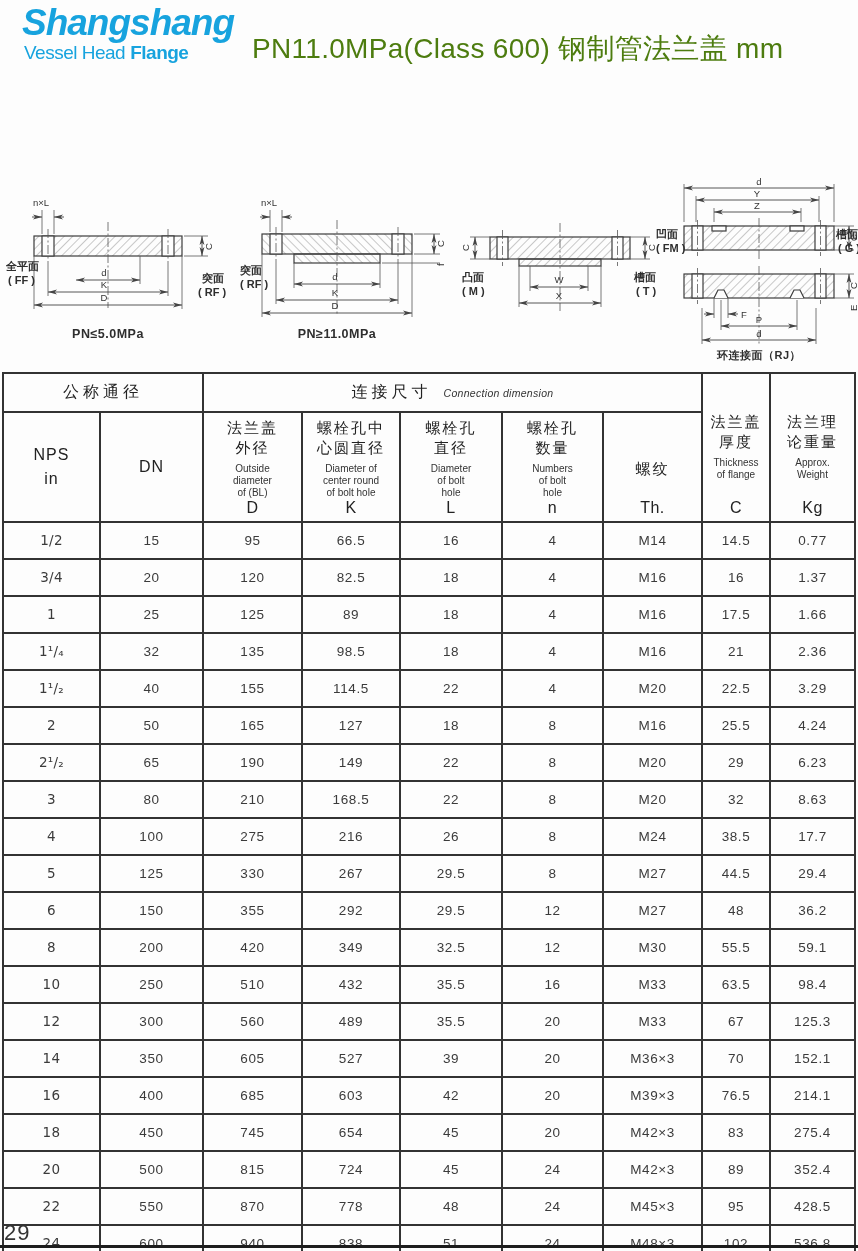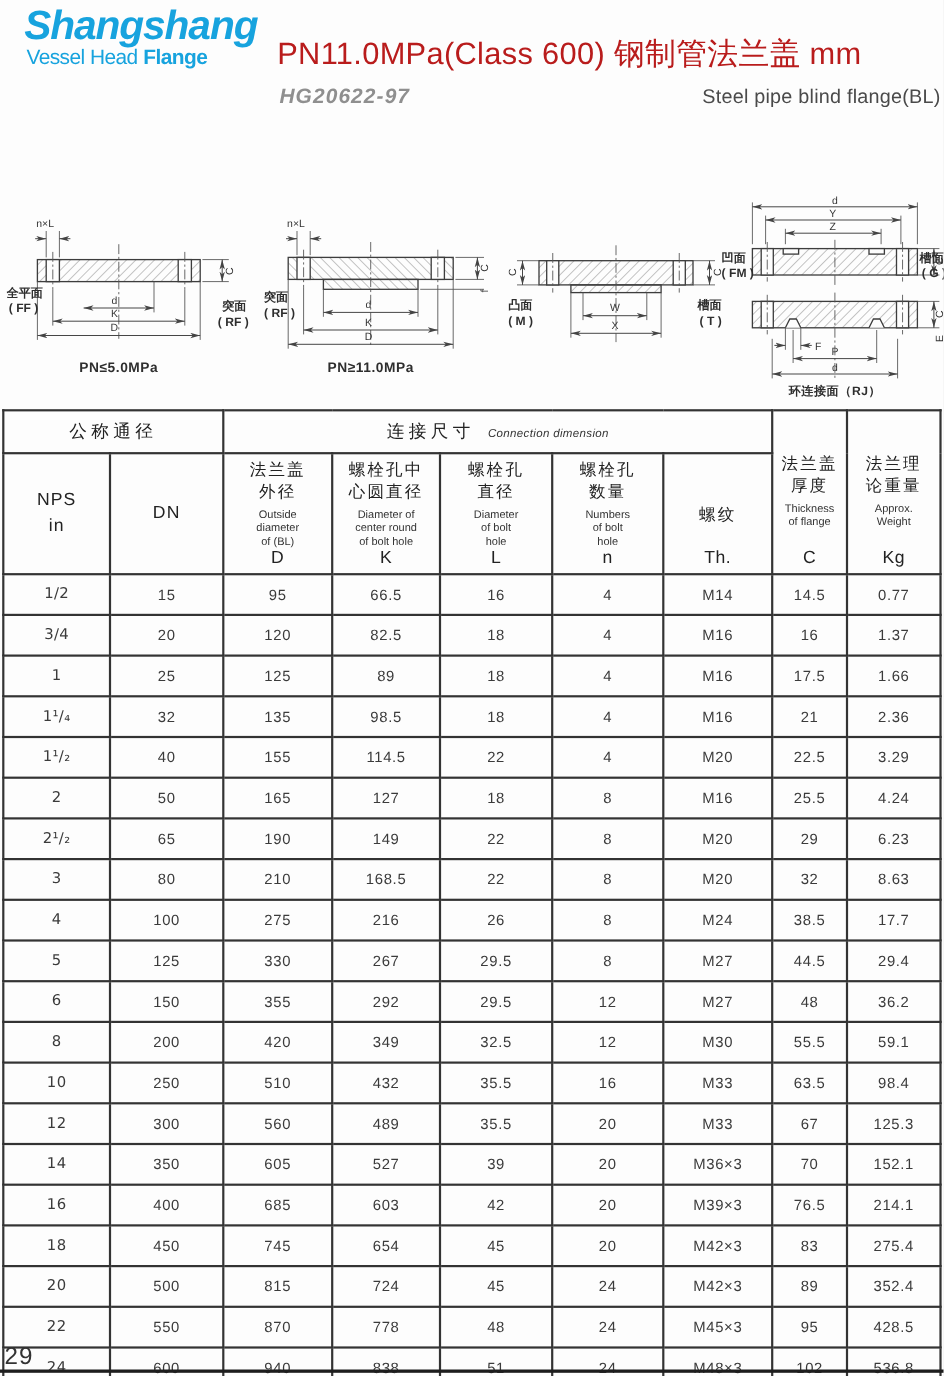--- a/index.html
+++ b/index.html
@@ -6,21 +6,21 @@
   .page {
     position:relative; width:858px; height:1251px; margin:0 auto;
     background:#fdfdfd; overflow:hidden;
     font-family:"Liberation Sans", sans-serif; color:#3d3d3d;
   }
   
   .logo { position:absolute; left:22px; top:4px; color:var(--brand,#17a3de); }
   .logo-main { font-size:37px; font-weight:700; font-style:italic; letter-spacing:-1px; line-height:1.0; }
   .logo-sub { font-size:19px; font-weight:500; letter-spacing:-0.5px; margin-top:1px; margin-left:2px; }
   .logo-sub .bold { font-weight:700; margin-left:5px; }
-  .title-line { position:absolute; left:252px; top:30px; width:604px; font-size:28px; color:#b91c1c; letter-spacing:0.3px; white-space:nowrap; }
+  .title-line { position:absolute; left:252px; top:30px; width:604px; font-size:28px; color:#4d7c0f; letter-spacing:0.3px; white-space:nowrap; }
   .std-line { position:absolute; left:254px; top:78px; width:601px; display:flex; justify-content:space-between; align-items:baseline; }
   .std-code { font-size:19px; font-weight:700; font-style:italic; color:#8f8f8f; letter-spacing:1px; }
   .subtitle { font-size:18px; color:#4a4a4a; letter-spacing:0.2px; }
   
   .dw { position:absolute; }
   .dw text { font-family:"Liberation Sans", sans-serif; fill:#333; font-size:9.5px; }
   .dw .face { font-size:11px; font-weight:700; fill:#2e2e2e; }
   .dw .cap  { font-size:12.5px; font-weight:700; fill:#2e2e2e; letter-spacing:0.5px; }
   .dw .out  { stroke:#3d3d3d; stroke-width:1.2; }
   .dw .ext  { stroke:#555; stroke-width:0.8; }
@@ -53,24 +53,20 @@
 
 <div class="page">
 
   <div class="logo">
     <div class="logo-main">Shangshang</div>
     <div class="logo-sub">
       <span>Vessel Head</span><span class="bold">Flange</span>
     </div>
   </div>
   <div class="title-line">PN11.0MPa(Class 600) 钢制管法兰盖  mm</div>
-  <div class="std-line">
-    <span class="std-code">HG20622-97</span>
-    <span class="subtitle">Steel pipe blind flange(BL)</span>
-  </div>
 
   <svg class="dw" style="left:6px; top:192px;" width="230" height="162" viewBox="0 0 230 162">
     <defs>
       <pattern id="h1" width="6" height="6" patternTransform="rotate(45)" patternUnits="userSpaceOnUse">
         <line x1="0" y1="0" x2="0" y2="6" stroke="#888" stroke-width="0.9"></line>
       </pattern>
       <marker id="a1" markerWidth="11" markerHeight="8" refX="10" refY="3" orient="auto-start-reverse">
         <path d="M0,0.3 L10,3 L0,5.7 L2.6,3 z" fill="#444"></path>
       </marker>
     </defs>

